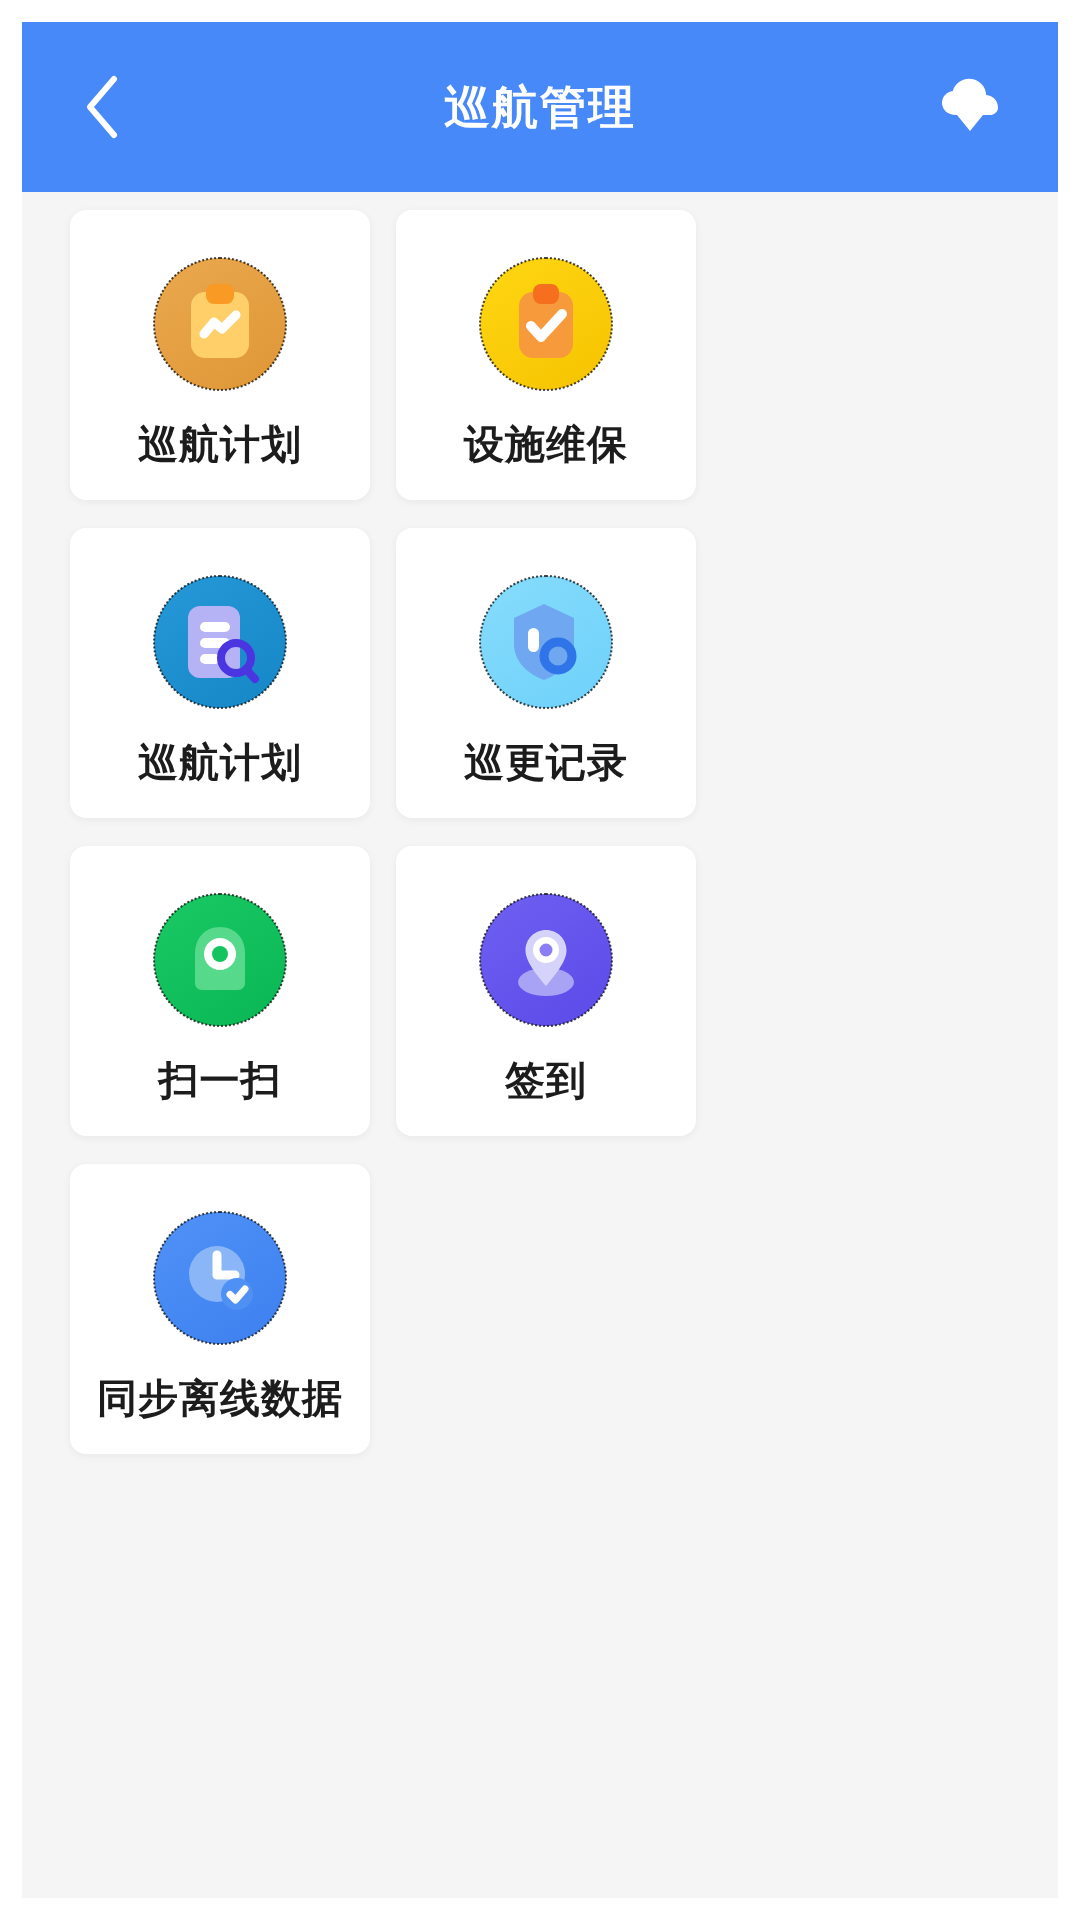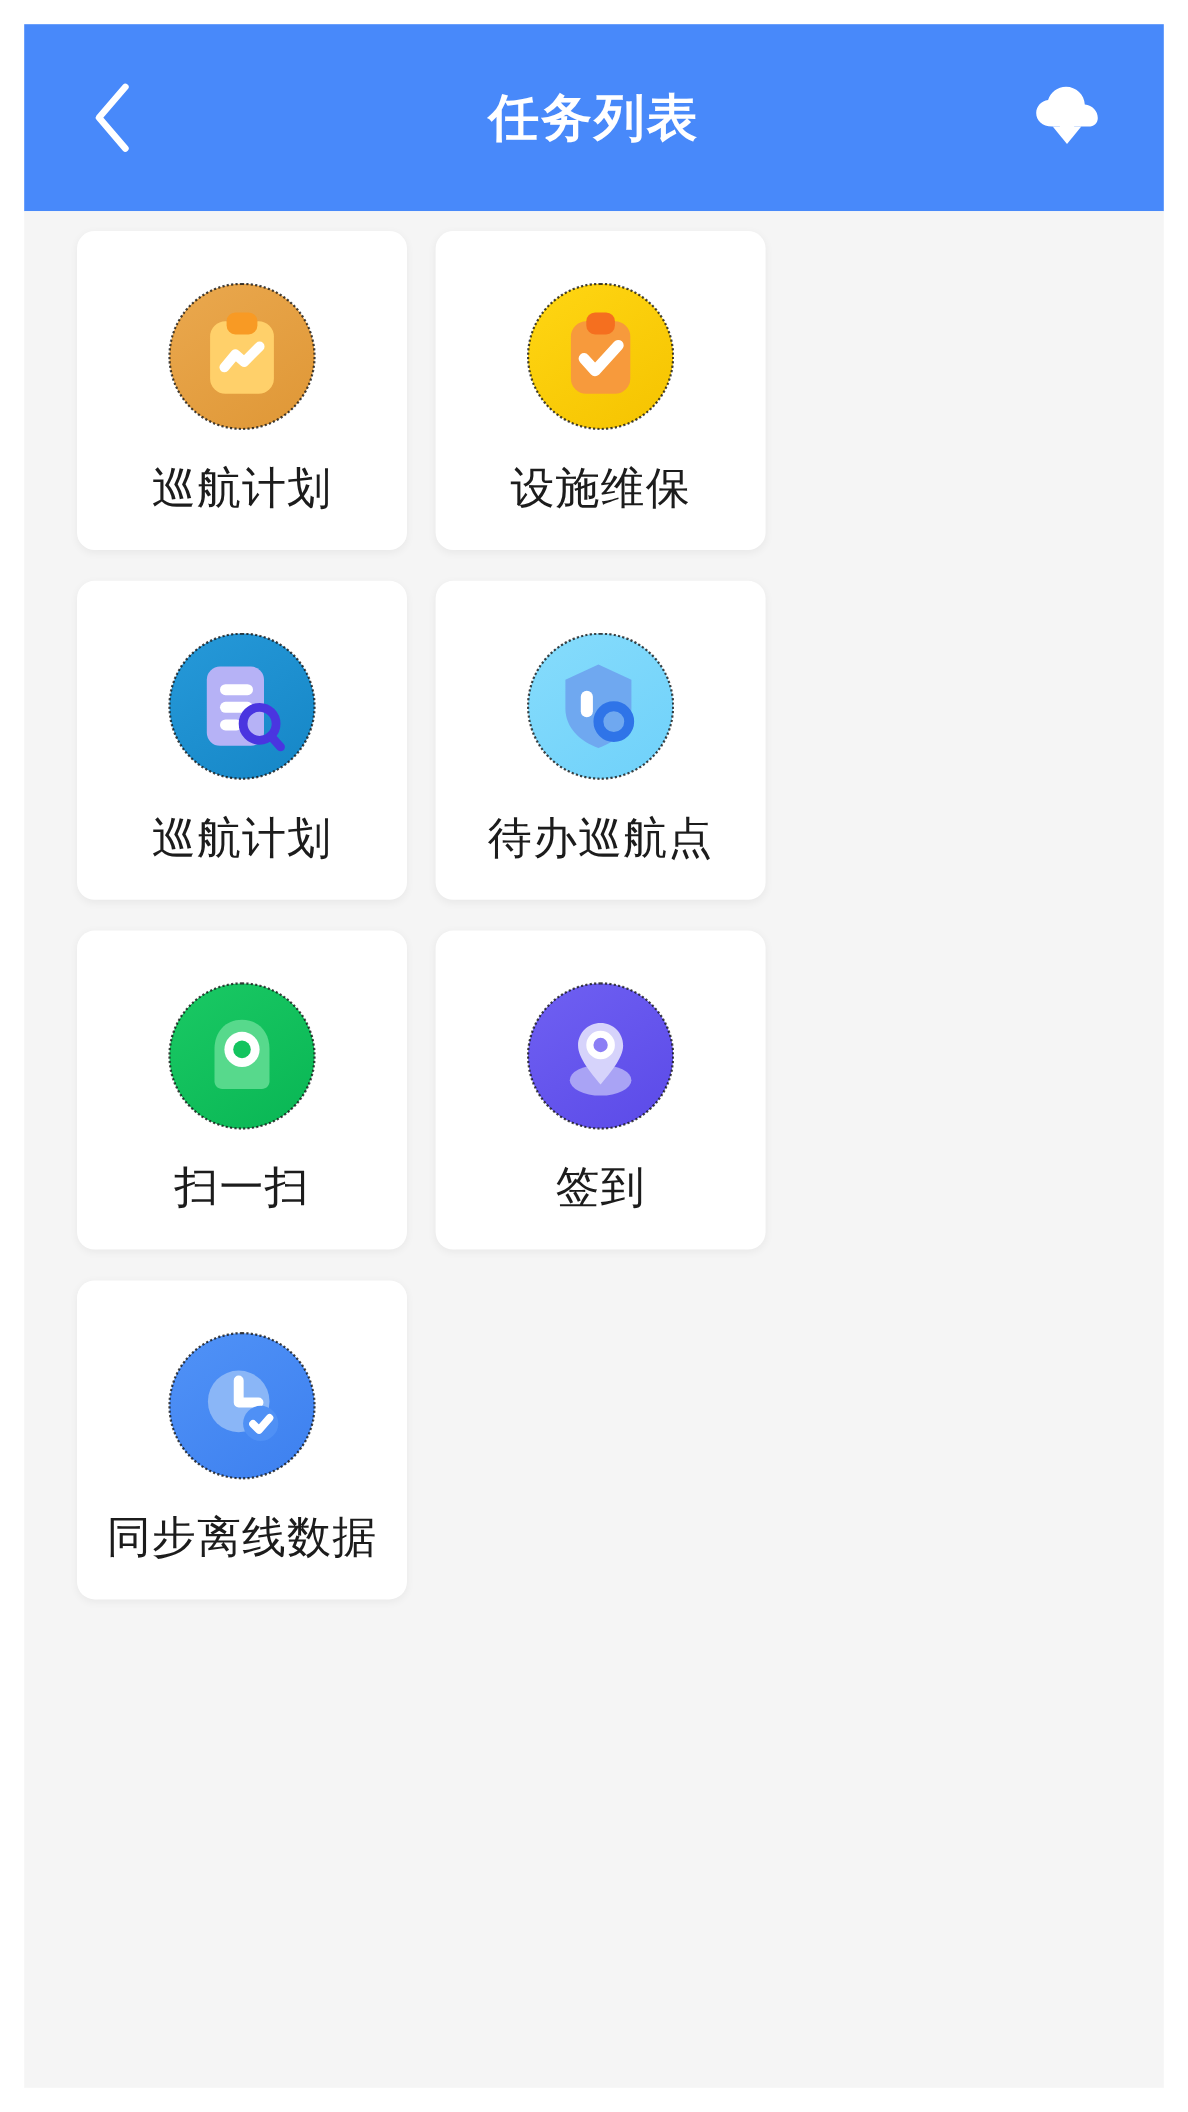--- a/index.html
+++ b/index.html
@@ -100,21 +100,21 @@
     position:absolute;
     left:-1px; top:-1px; right:-1px; bottom:-1px;
     border-radius:50%;
     border:2px dotted rgba(20,20,20,0.80);
     pointer-events:none;
   }
   .icon-circle svg { display:block; }
   .card-label {
     margin-top:34px;
     font-size:40px;
-    font-weight:400;
+    font-weight:700;
     color:#1c1c1c;
     letter-spacing:1px;
     line-height:1;
     white-space:nowrap;
     user-select:none;
   }
 </style>
 </head>
 <body>
 
@@ -123,21 +123,21 @@
   <div class="header">
 
     <div class="back-btn">
       <span>
         <svg width="40" height="66" viewBox="0 0 40 66" fill="none">
           <path d="M32 5 L8 33 L32 61" stroke="#ffffff" stroke-width="6" stroke-linecap="round" stroke-linejoin="round"></path>
         </svg>
       </span>
     </div>
 
-    <div class="header-title">任务列表</div>
+    <div class="header-title">巡航管理</div>
 
     <div class="download-btn">
       <span>
         <svg width="62" height="56" viewBox="0 0 62 56" fill="none">
           <path d="M17.5 38 C8.4 38 3 32.6 3 25.8 C3 19.6 7.7 14.6 13.8 13.9
                    C15.9 6.9 22.4 1.8 30.1 1.8 C39.3 1.8 46.8 9.0 47.2 18.0
                    C54.2 18.7 59 24.0 59 30.2 C59 34.8 55.6 38 50.5 38 Z" fill="#ffffff"></path>
           <rect x="24.5" y="22" width="13" height="21" fill="#ffffff"></rect>
           <path d="M18 38 L31 54 L44 38 Z" fill="#ffffff"></path>
         </svg>
@@ -194,21 +194,21 @@
       <div class="card">
         <div class="icon-circle" style="background:linear-gradient(145deg,#86dcfc,#6fd1fa);">
           <span>
             <svg width="80" height="84" viewBox="0 0 80 84" fill="none">
               <path d="M38 4 L68 18 V44 C68 62 54 74 38 80 C22 74 8 62 8 44 V18 Z" fill="#6fa8f0"></path>
               <rect x="22" y="28" width="11" height="24" rx="5.5" fill="#ffffff"></rect>
               <circle cx="52" cy="56" r="14" fill="none" stroke="#2f74e8" stroke-width="9"></circle>
             </svg>
           </span>
         </div>
-        <div class="card-label">待办巡航点</div>
+        <div class="card-label">巡更记录</div>
       </div>
 
 
       <div class="card">
         <div class="icon-circle" style="background:linear-gradient(145deg,#1ac964,#09b654);">
           <span>
             <svg width="78" height="78" viewBox="0 0 78 78" fill="none">
               <path d="M39 6 C23.5 6 14 17.5 14 32.5 V62 C14 66 17 69 21 69
                        H57 C61 69 64 66 64 62 V32.5 C64 17.5 54.5 6 39 6 Z" fill="#57d98c"></path>
               <circle cx="39" cy="33" r="16" fill="#ffffff"></circle>

